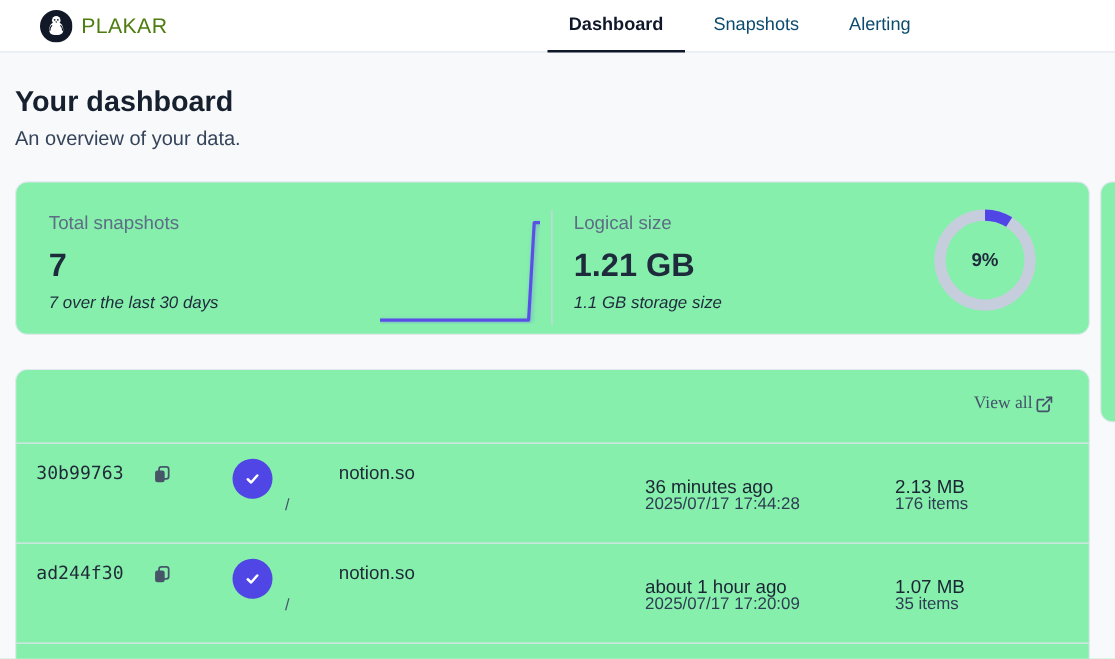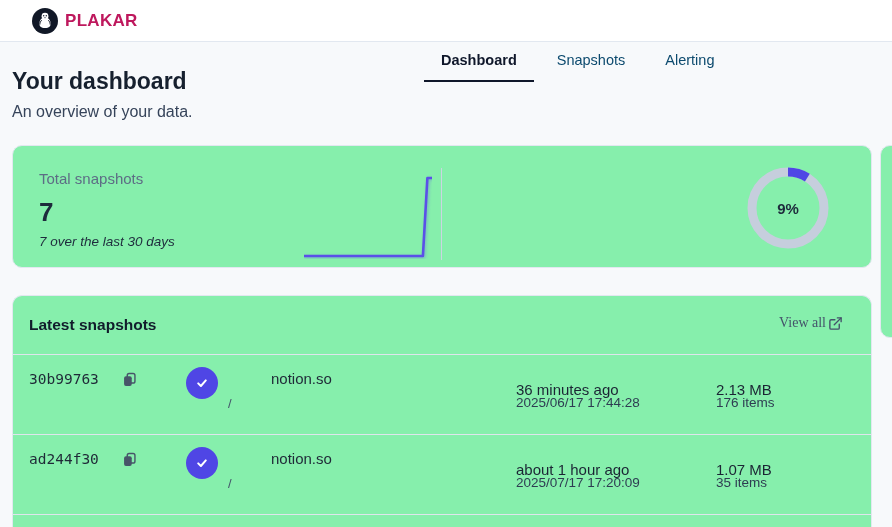--- a/index.html
+++ b/index.html
@@ -9,22 +9,22 @@
     background:#f7f9fb;
     color:#1a2533;
     position:relative;
   }
   
   .topnav {
     position:absolute; left:0; top:0; width:892px; height:42px;
     background:#ffffff; border-bottom:1px solid #e2e8f0;
   }
   .brand { position:absolute; left:32px; top:8px; display:flex; align-items:center; gap:7px; }
-  .brand-name { font-size:17px; font-weight:700; letter-spacing:.3px; color:#be185d; }
-  .tabs { position:absolute; left:424px; top:0; height:42px; display:flex; gap:6px;margin-top:40px; }
+  .brand-name { font-size:17px; font-weight:400; letter-spacing:.3px; color:#4d7c0f; }
+  .tabs { position:absolute; left:438px; top:0; height:42px; display:flex; gap:6px; }
   .tab {
     height:42px; display:flex; align-items:center; padding:0 17px;
     font-size:14.5px; color:#0c4a6e; cursor:pointer; border-bottom:2.5px solid transparent;
   }
   .tab.active { color:#0f172a; font-weight:700; border-bottom-color:#0f172a; }
   
   .page-title { position:absolute; left:12px; top:68px; font-size:23px; font-weight:700; color:#16202e; }
   .page-subtitle { position:absolute; left:12px; top:103px; font-size:16px; color:#36445a; }
   
   .card { position:absolute; background:#86efac; border:1px solid #e2e8f0; border-radius:10px; }
@@ -105,35 +105,39 @@
     <div class="stat-value">7</div>
     <div class="stat-sub">7 over the last 30 days</div>
   </div>
 
   <svg class="sparkline" width="128" height="86" viewBox="0 0 128 86">
     <polyline fill="none" stroke-width="2.6" stroke-linejoin="round" stroke-linecap="round" points="0.0,83.0 4.6,83.0 9.1,83.0 13.7,83.0 18.3,83.0 22.9,83.0 27.4,83.0 32.0,83.0 36.6,83.0 41.1,83.0 45.7,83.0 50.3,83.0 54.9,83.0 59.4,83.0 64.0,83.0 68.6,83.0 73.1,83.0 77.7,83.0 82.3,83.0 86.9,83.0 91.4,83.0 96.0,83.0 100.6,83.0 105.1,83.0 109.7,83.0 114.3,83.0 118.9,83.0 123.4,5.0 128.0,5.0" stroke="#5a50e8"></polyline>
   </svg>
 
   <div class="v-divider"></div>
 
+  <div class="stat-block logical">
+    <div class="stat-label">Logical size</div>
+    <div class="stat-value">1.21 GB</div>
+    <div class="stat-sub">1.1 GB storage size</div>
+  </div>
 
   <div class="donut-wrap">
     <svg width="86" height="86" viewBox="0 0 86 86">
       <circle cx="43" cy="43" r="36" fill="none" stroke-width="9" stroke="#c6cedd"></circle>
       <circle cx="43" cy="43" r="36" fill="none" stroke-width="9" transform="rotate(-90 43 43)" stroke="#4f46e5" stroke-dasharray="20.4 226.2"></circle>
     </svg>
     <div class="donut-label">9%</div>
   </div>
 </section>
 
 <section class="card peek-card"></section>
 
 <section class="card latest-card">
   <div class="latest-header">
-    <div class="latest-title">Latest snapshots</div>
     <div class="view-all">
       <span>View all</span>
       <span style="display:inline-flex">
         <svg width="15" height="15" viewBox="0 0 24 24" fill="none" stroke="#44536a" stroke-width="2.2" stroke-linecap="round" stroke-linejoin="round">
           <path d="M18 13v6a2 2 0 0 1-2 2H5a2 2 0 0 1-2-2V8a2 2 0 0 1 2-2h6"></path>
           <polyline points="15 3 21 3 21 9"></polyline>
           <line x1="10" y1="14" x2="21" y2="3"></line>
         </svg>
       </span>
     </div>
@@ -150,21 +154,21 @@
       </span>
     </div>
     <div class="avatar">
       <svg width="16" height="16" viewBox="0 0 16 16">
         <polyline points="4.2,8.4 6.9,11 11.8,5.4" fill="none" stroke="#ffffff" stroke-width="2" stroke-linecap="round" stroke-linejoin="round"></polyline>
       </svg>
     </div>
     <div class="snap-source">notion.so</div>
     <div class="snap-path">/</div>
     <div class="cell-line1 col-time">36 minutes ago</div>
-    <div class="cell-line2 col-time">2025/06/17 17:44:28</div>
+    <div class="cell-line2 col-time">2025/07/17 17:44:28</div>
     <div class="cell-line1 col-size">2.13 MB</div>
     <div class="cell-line2 col-size">176 items</div>
   </div>
 
   <div class="snap-row">
     <div class="snap-id">
       <span>ad244f30</span>
       <span class="copy-btn">
         <svg width="15" height="15" viewBox="0 0 16 16">
           <rect x="5.6" y="1.6" width="8.2" height="10.2" rx="2" fill="none" stroke="currentColor" stroke-width="1.5"></rect>

